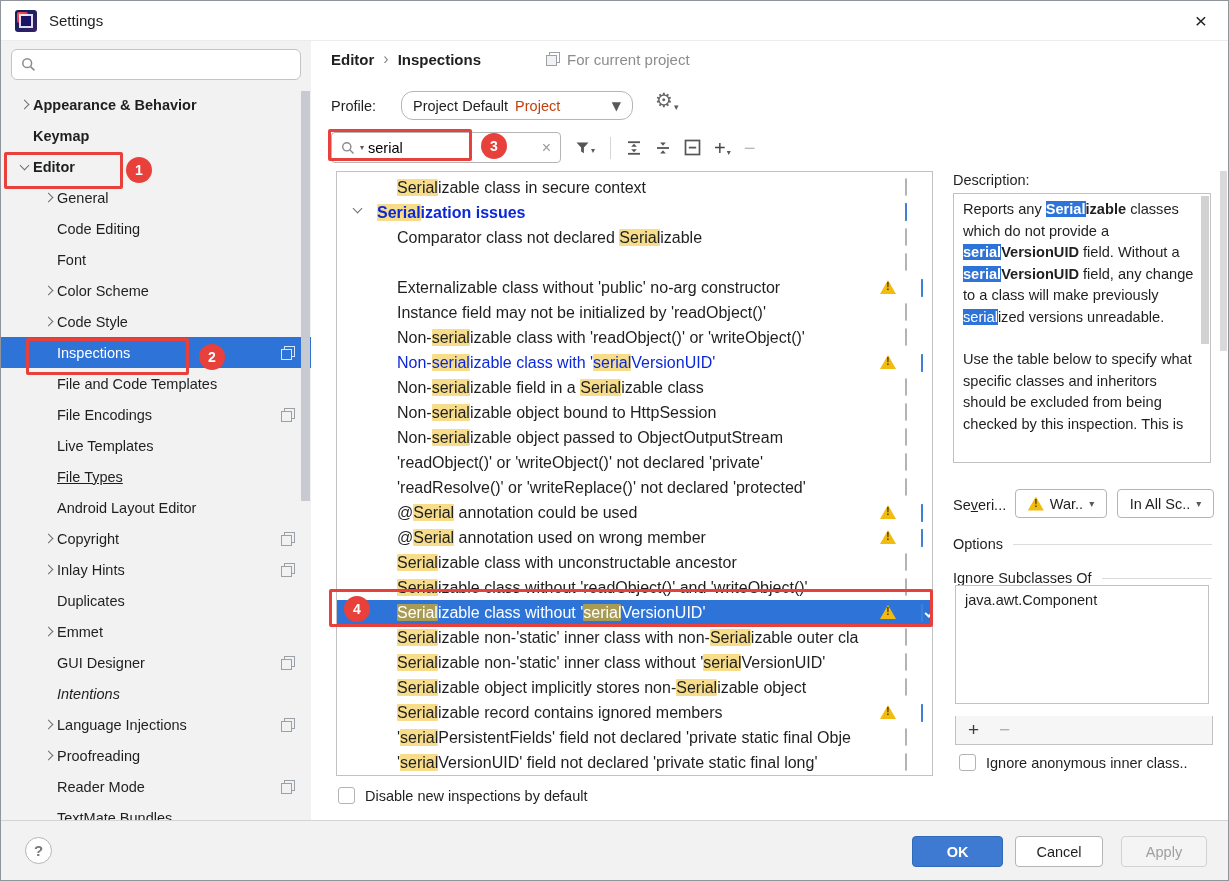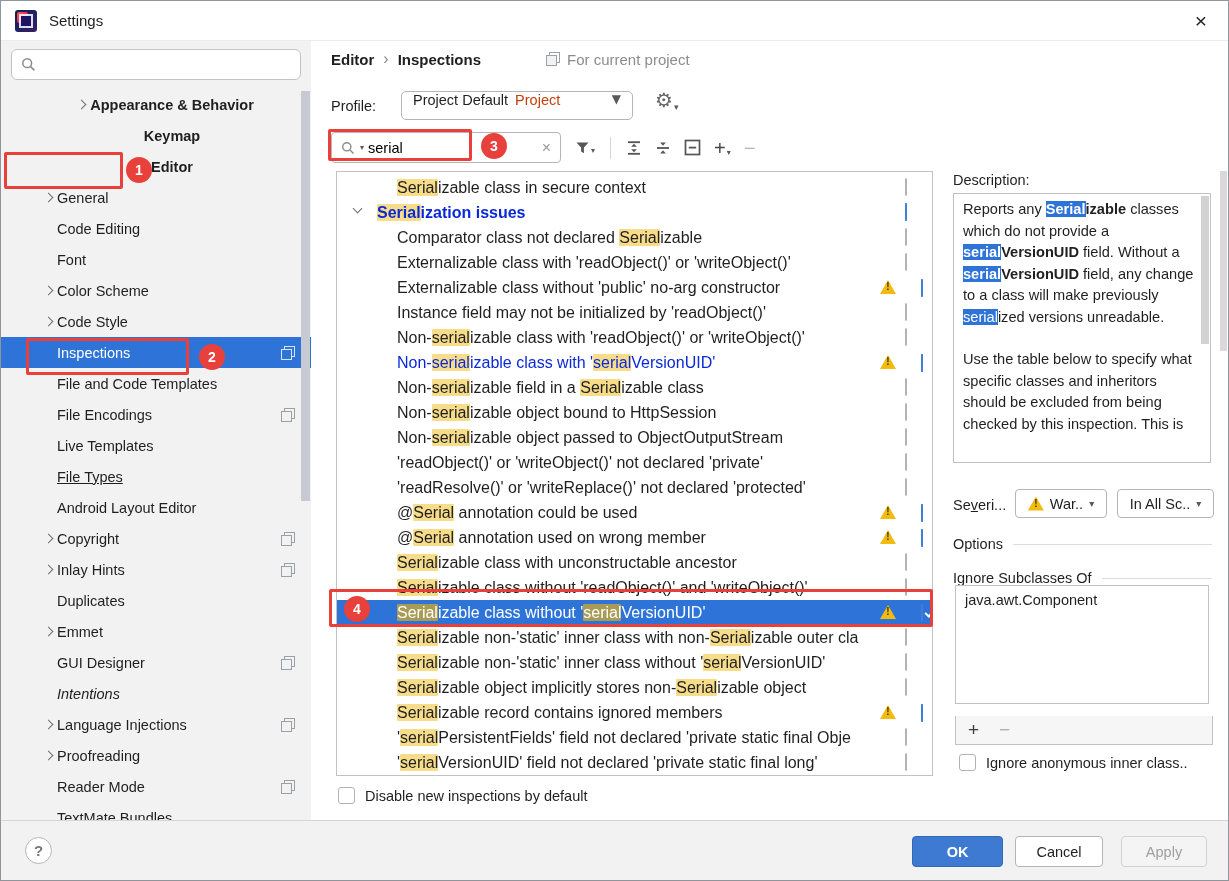--- a/index.html
+++ b/index.html
@@ -21,21 +21,21 @@
   justify-content:center; font-size:21px; color:#222; cursor:default; }
 
 
 .sidebar { position:absolute; left:0; top:40px; width:310px; height:781px;
   background:#f2f2f2; overflow:hidden; }
 .sb-search { position:absolute; left:10px; top:8px; width:290px; height:31px; background:#fff;
   border:1px solid #c4c4c4; border-radius:6px; display:flex; align-items:center; padding:0 9px; gap:7px; }
 .sb-search input { border:none; outline:none; flex:1; font:inherit; background:transparent; }
 .tree { position:absolute; left:0; top:48px; right:0; }
 .tree-row { height:31px; display:flex; align-items:center; position:relative; white-space:nowrap; }
-.tree-row.bold { font-weight:bold;justify-content:center; }
+.tree-row.bold { font-weight:bold; }
 .tree-row.selected { background:#2e74d8; color:#fff; }
 .chev-slot { width:18px; display:flex; justify-content:center; flex:none; }
 .chev { width:7px; height:7px; border-right:1.6px solid #6e6e6e; border-bottom:1.6px solid #6e6e6e; }
 .chev.right { transform:rotate(-45deg); }
 .chev.down  { transform:rotate(45deg); margin-top:-3px; }
 .copy-ico { width:14px; height:14px; position:relative; display:inline-block; flex:none; }
 .copy-ico::before { content:""; position:absolute; right:0; top:0; width:9px; height:9px; border:1.3px solid #99a0a8; }
 .copy-ico::after  { content:""; position:absolute; left:0; bottom:0; width:9px; height:9px; border:1.3px solid #99a0a8; background:#f2f2f2; }
 .tree-row .copy-ico { position:absolute; right:16px; }
 .tree-row.selected .copy-ico::before { border-color:#d9e6f8; }
@@ -44,22 +44,22 @@
 
 
 .main { position:absolute; left:310px; top:40px; right:0; height:781px; background:#fff; }
 .crumbs { position:absolute; left:20px; top:9px; display:flex; align-items:center; gap:9px;
   font-weight:bold; font-size:15px; }
 .crumb-sep { color:#8a8a8a; font-weight:normal; font-size:16px; }
 .scope { display:flex; align-items:center; gap:7px; color:#8c8c8c; font-weight:normal; margin-left:56px; font-size:15px; }
 
 .profile-label { position:absolute; left:20px; top:57px; }
 .profile-select { position:absolute; left:90px; top:50px; width:232px; height:29px;
-  border:1px solid #b5b5b5; border-radius:5px; background:#fff; display:flex; align-items:flex-start;
-  padding:0 11px; gap:7px; }
+  border:1px solid #b5b5b5; border-radius:12px; background:#fff; display:flex; align-items:center;
+  padding:10px 11px; gap:7px; }
 .profile-suffix { color:#c2410c; }
 .caret { color:#595959; font-family:"DejaVu Sans",sans-serif; font-size:11px; }
 .profile-select .caret { margin-left:auto; font-size:12px; }
 .gear-wrap { position:absolute; left:344px; top:49px; display:flex; align-items:flex-start; }
 .gear { font-family:"DejaVu Sans",sans-serif; font-size:20px; color:#666; line-height:1; }
 .gear-caret { font-family:"DejaVu Sans",sans-serif; font-size:9px; color:#595959; margin:12px 0 0 1px; }
 
 .insp-search { position:absolute; left:20px; top:91px; width:230px; height:31px;
   border:1px solid #b5b5b5; border-radius:4px; display:flex; align-items:center; padding:0 9px; gap:4px; background:#fff; }
 .insp-search input { border:none; outline:none; width:110px; font:inherit; }
@@ -374,21 +374,21 @@
       </span>
       <span class="tb-ico">
         <span class="tb-minus">−</span>
       </span>
     </div>
 
     <div class="list">
         <div class="list-row"><span class="row-txt"><span class="hl">Serial</span><span>izable class in secure context</span></span><span class="row-cb cb "></span></div>
         <div class="list-row group"><span class="row-chev chev down"></span><span class="row-txt"><span class="hl">Serial</span><span>ization issues</span></span><span class="row-cb cb mixed"></span></div>
         <div class="list-row"><span class="row-txt"><span>Comparator class not declared </span><span class="hl">Serial</span><span>izable</span></span><span class="row-cb cb "></span></div>
-        <div class="list-row"><span class="row-txt"><span>Externalizable class with 'readObject()' or 'writeObject()'</span></span><span class="row-cb cb "></span></div>
+        <div class="list-row"><span class="row-cb cb "></span></div>
         <div class="list-row"><span class="row-txt"><span>Externalizable class without 'public' no-arg constructor</span></span><span class="row-warn warn-ico"></span><span class="row-cb cb on"></span></div>
         <div class="list-row"><span class="row-txt"><span>Instance field may not be initialized by 'readObject()'</span></span><span class="row-cb cb "></span></div>
         <div class="list-row"><span class="row-txt"><span>Non-</span><span class="hl">serial</span><span>izable class with 'readObject()' or 'writeObject()'</span></span><span class="row-cb cb "></span></div>
         <div class="list-row blue"><span class="row-txt"><span>Non-</span><span class="hl">serial</span><span>izable class with '</span><span class="hl">serial</span><span>VersionUID'</span></span><span class="row-warn warn-ico"></span><span class="row-cb cb on"></span></div>
         <div class="list-row"><span class="row-txt"><span>Non-</span><span class="hl">serial</span><span>izable field in a </span><span class="hl">Serial</span><span>izable class</span></span><span class="row-cb cb "></span></div>
         <div class="list-row"><span class="row-txt"><span>Non-</span><span class="hl">serial</span><span>izable object bound to HttpSession</span></span><span class="row-cb cb "></span></div>
         <div class="list-row"><span class="row-txt"><span>Non-</span><span class="hl">serial</span><span>izable object passed to ObjectOutputStream</span></span><span class="row-cb cb "></span></div>
         <div class="list-row"><span class="row-txt"><span>'readObject()' or 'writeObject()' not declared 'private'</span></span><span class="row-cb cb "></span></div>
         <div class="list-row"><span class="row-txt"><span>'readResolve()' or 'writeReplace()' not declared 'protected'</span></span><span class="row-cb cb "></span></div>
         <div class="list-row"><span class="row-txt"><span>@</span><span class="hl">Serial</span><span> annotation could be used</span></span><span class="row-warn warn-ico"></span><span class="row-cb cb on"></span></div>

